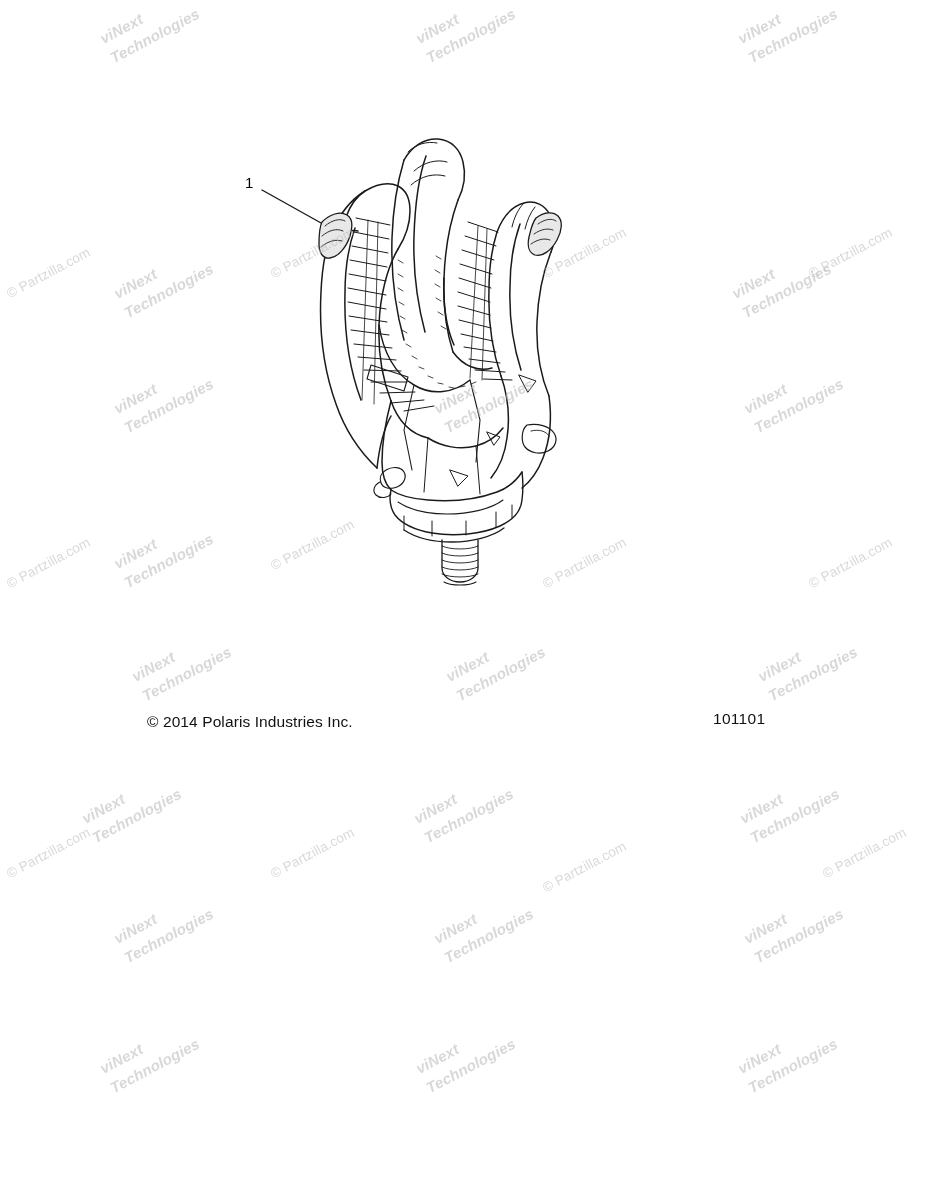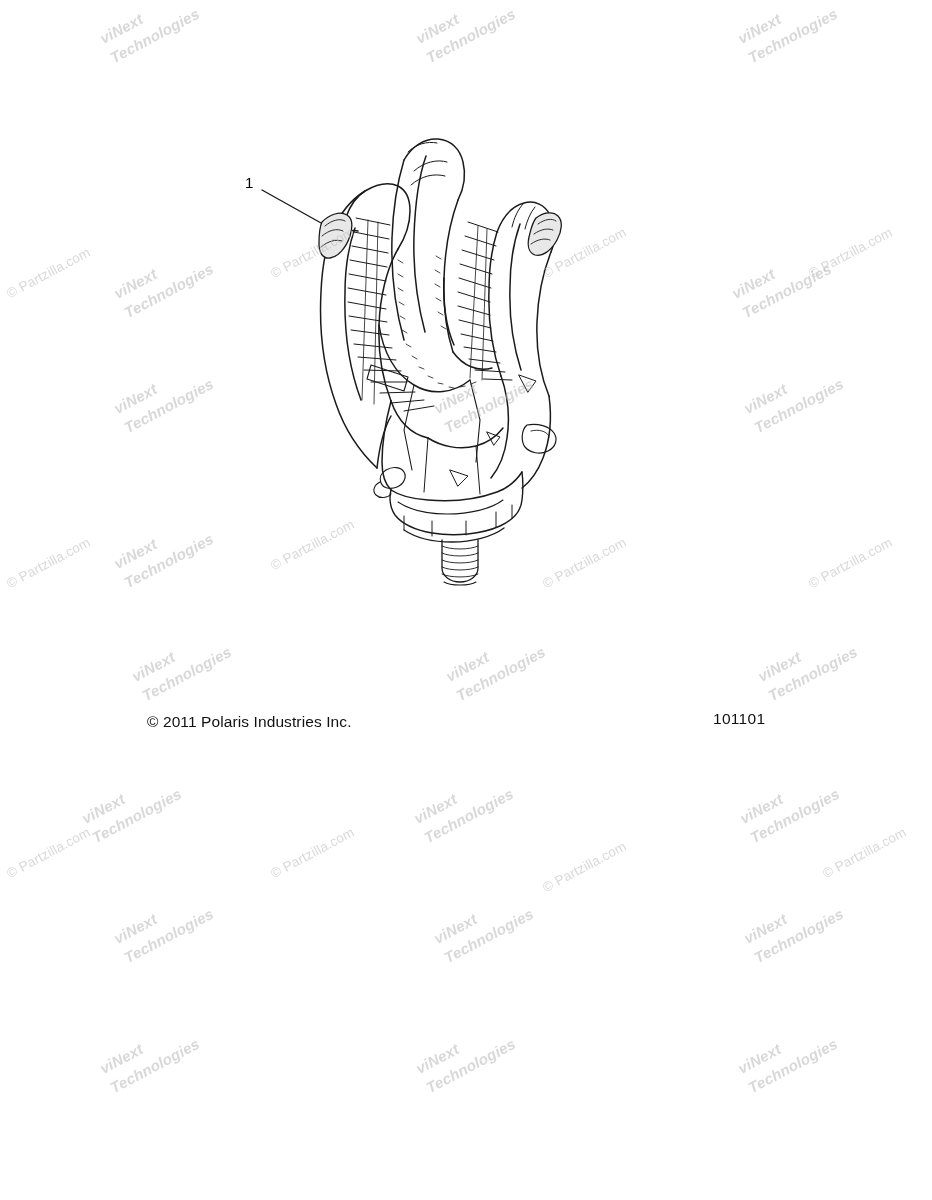--- a/index.html
+++ b/index.html
@@ -309,21 +309,21 @@
 
       <path d="M380,482 C374,485 372,491 376,495 C380,499 388,498 391,494" stroke-width="1.1"></path>
 
     </g>
   </svg>
 
   <div class="callout-num" id="callout-1">1</div>
 
   <div id="part-number">101101</div>
 
-  <div id="copyright">© 2011 Polaris Industries Inc.</div>
+  <div id="copyright">© 2014 Polaris Industries Inc.</div>
 
   <div id="watermarks">
 
     <div class="wm wm-vn" style="left:96px; top:30px;"><span>viNext</span><br><span>Technologies</span></div>
     <div class="wm wm-vn" style="left:412px; top:30px;"><span>viNext</span><br><span>Technologies</span></div>
     <div class="wm wm-vn" style="left:734px; top:30px;"><span>viNext</span><br><span>Technologies</span></div>
 
     <div class="wm wm-pz" style="left:4px; top:288px;">© Partzilla.com</div>
     <div class="wm wm-vn" style="left:110px; top:285px;"><span>viNext</span><br><span>Technologies</span></div>
     <div class="wm wm-pz" style="left:268px; top:268px;">© Partzilla.com</div>

